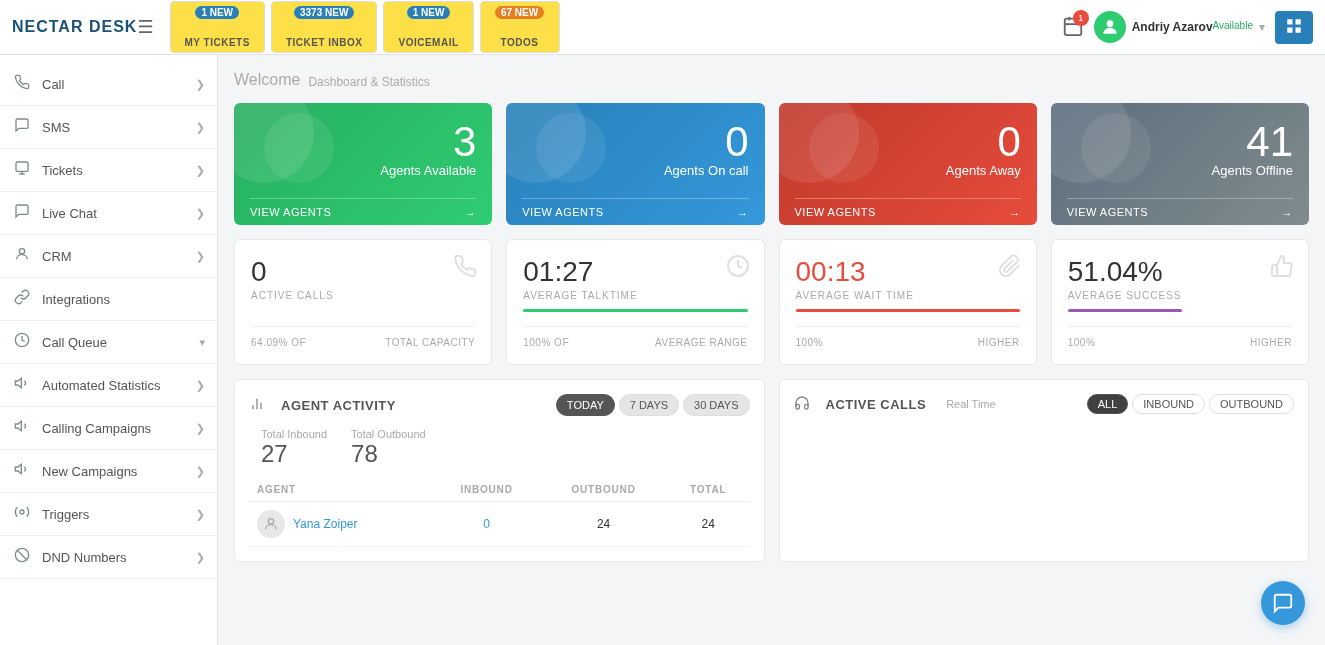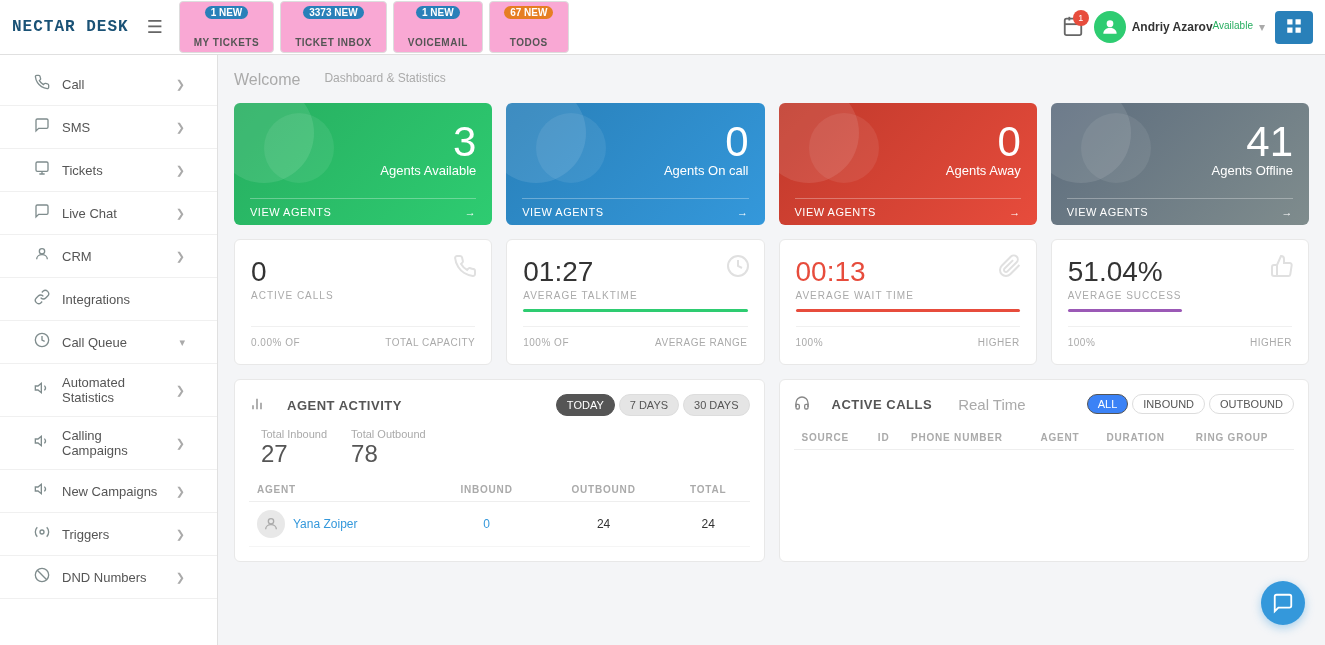--- a/index.html
+++ b/index.html
@@ -4,27 +4,27 @@
   <style>
     * { box-sizing: border-box; margin: 0; padding: 0; }
     body { font-family: 'Segoe UI', Arial, sans-serif; background: #f4f5f7; font-size: 13px; color: #333; }
 
     
     .header {
       display: flex; align-items: center;
       background: #fff; height: 55px; padding: 0 12px;
       border-bottom: 1px solid #e0e0e0; position: fixed; top: 0; left: 0; right: 0; z-index: 100;
     }
-    .header-logo { color: #1a5276; font-weight: 700; font-size: 16px; letter-spacing: 1px; margin-right: 18px; white-space: nowrap; font-family: Liberation Mono, monospace; }
+    .header-logo { color: #1a5276; font-weight: 700; font-size: 16px; letter-spacing: 1px; white-space: nowrap; }
     .header-hamburger { margin-right: 16px; cursor: pointer; color: #666; font-size: 18px; }
     .header-tabs { display: flex; gap: 6px; flex: 1; }
     .header-tab {
       display: flex; flex-direction: column; align-items: center; justify-content: center;
       padding: 4px 14px; border: 1px solid #ddd; border-radius: 4px; cursor: pointer;
-      background: #f9a8d4; min-width: 80px; position: relative; gap: 16px;
+      background: #fde047; min-width: 80px; position: relative; gap: 16px;
     }
     .header-tab .badge {
       font-size: 10px; font-weight: 700; padding: 1px 6px; border-radius: 10px;
       margin-bottom: 2px;
     }
     .badge-blue { background: #2980b9; color: #fff; }
     .badge-orange { background: #e67e22; color: #fff; }
     .header-tab-label { font-size: 10px; font-weight: 600; color: #555; letter-spacing: 0.5px; }
     .header-right { display: flex; align-items: center; gap: 10px; }
     .header-calendar { position: relative; cursor: pointer; }
@@ -43,31 +43,31 @@
     
     .app-body { display: flex; margin-top: 55px; height: calc(100vh - 55px); }
 
     
     .sidebar {
       width: 218px; min-width: 218px; background: #fff;
       border-right: 1px solid #e0e0e0; overflow-y: auto; padding-top: 8px;
     }
     .sidebar-item {
       display: flex; align-items: center; gap: 10px;
-      padding: 11px 32px; cursor: pointer; color: #555;
+      padding: 11px 12px; cursor: pointer; color: #555;
       border-bottom: 1px solid #f0f0f0; position: relative;
     }
     .sidebar-item .s-icon { font-size: 16px; width: 20px; text-align: center; color: #7f8c8d; }
     .sidebar-item .s-label { font-size: 13px; flex: 1; }
     .sidebar-item .s-arrow { font-size: 11px; color: #aaa; }
 
     
     .main-content { flex: 1; overflow-y: auto; padding: 16px; }
 
-    .welcome-bar { display: flex; align-items: flex-start; gap: 24px; margin-bottom: 14px; }
+    .welcome-bar { display: flex; align-items: flex-end; gap: 8px; margin-bottom: 14px; }
     .welcome-text { font-size: 16px; font-weight: 300; color: #aaa; }
     .welcome-sub { font-size: 12px; color: #aaa; }
 
     
     .stat-cards { display: grid; grid-template-columns: repeat(4, 1fr); gap: 14px; margin-bottom: 14px; }
     .stat-card {
       border-radius: 6px; padding: 18px 16px 0 16px; color: #fff; position: relative;
       min-height: 110px; overflow: hidden;
     }
     .stat-card .big-num { font-size: 42px; font-weight: 300; text-align: right; line-height: 1; }
@@ -107,23 +107,23 @@
       font-size: 10px; color: #aaa; letter-spacing: 0.5px;
     }
     .metric-bar { height: 3px; margin: 8px 0 4px; border-radius: 2px; }
     .bar-green { background: #2ecc71; }
     .bar-red { background: #e74c3c; }
     .bar-purple { background: #9b59b6; }
 
     
     .bottom-row { display: grid; grid-template-columns: 1fr 1fr; gap: 14px; }
     .panel { background: #fff; border-radius: 6px; border: 1px solid #e8e8e8; padding: 14px; }
-    .panel-header { display: flex; align-items: center; gap: 22px; margin-bottom: 12px; }
+    .panel-header { display: flex; align-items: center; gap: 16px; margin-bottom: 12px; }
     .panel-title { font-size: 13px; font-weight: 600; color: #555; letter-spacing: 0.5px; text-transform: uppercase; }
-    .panel-subtitle { font-size: 15px; color: #aaa; }
+    .panel-subtitle { font-size: 11px; color: #aaa; }
 
     .tab-group { display: flex; gap: 4px; margin-left: auto; }
     .tab-btn {
       padding: 4px 10px; border-radius: 20px; border: 1px solid #ddd;
       font-size: 11px; cursor: pointer; background: #e5e5e5; color: #555;
     }
     .tab-btn.active { background: #555; color: #fff; border-color: #555; }
 
     .totals-row { display: flex; gap: 24px; margin-bottom: 10px; padding-left: 12px; }
     .totals-item .totals-label { font-size: 11px; color: #aaa; }
@@ -135,21 +135,21 @@
     .agent-table td { padding: 8px 8px; font-size: 12px; border-bottom: 1px solid #f5f5f5; vertical-align: middle; }
     .agent-table td.num { text-align: center; }
     .agent-avatar { width: 28px; height: 28px; border-radius: 50%; background: #e8e8e8; display: inline-flex; align-items: center; justify-content: center; color: #999; font-size: 14px; }
     .agent-name { color: #3498db; cursor: pointer; }
 
     
     .active-calls-table { width: 100%; border-collapse: collapse; }
     .active-calls-table th { font-size: 10px; color: #aaa; letter-spacing: 0.8px; text-align: left; padding: 6px 8px; border-bottom: 1px solid #eee; }
     .filter-tabs { display: flex; gap: 4px; margin-left: auto; }
     .filter-tab { padding: 3px 10px; border-radius: 20px; border: 1px solid #ddd; font-size: 11px; cursor: pointer; background: #fff; color: #555; }
-    .filter-tab.active { background: #3b82f6; color: #fff; border-color: #555; }
+    .filter-tab.active { background: #404040; color: #fff; border-color: #555; }
 
     
     .chat-fab {
       position: fixed; bottom: 20px; right: 20px;
       width: 44px; height: 44px; border-radius: 50%;
       background: #3498db; color: #fff; display: flex; align-items: center; justify-content: center;
       font-size: 20px; cursor: pointer; box-shadow: 0 3px 10px rgba(52,152,219,0.4);
     }
 
     .inbound-val { color: #3498db; }
@@ -396,21 +396,21 @@
       <div class="metric-card">
         <div class="metric-icon">
           <svg width="24" height="24" viewBox="0 0 24 24" fill="none" stroke="#e0e0e0" stroke-width="2">
               <path d="M22 16.92v3a2 2 0 0 1-2.18 2A19.79 19.79 0 0 1 11.27 19a19.45 19.45 0 0 1-6-6A19.79 19.79 0 0 1 2.12 4.18 2 2 0 0 1 4.11 2h3a2 2 0 0 1 2 1.72c.127.96.361 1.903.7 2.81a2 2 0 0 1-.45 2.11L8.09 9.91a16 16 0 0 0 6 6l1.27-1.27a2 2 0 0 1 2.11-.45c.907.339 1.85.573 2.81.7A2 2 0 0 1 22 16.92z"></path>
             </svg>
         </div>
         <div class="metric-val">0</div>
         <div class="metric-label">ACTIVE CALLS</div>
         <div class="metric-bar bar-green" style="width:0%"></div>
         <div class="metric-footer">
-          <span>0.00% OF</span>
+          <span>64.09% OF</span>
           <span>TOTAL CAPACITY</span>
         </div>
       </div>
 
       <div class="metric-card">
         <div class="metric-icon">
           <svg width="24" height="24" viewBox="0 0 24 24" fill="none" stroke="#e0e0e0" stroke-width="2">
               <circle cx="12" cy="12" r="10"></circle>
               <polyline points="12 6 12 12 16 14"></polyline>
             </svg>
@@ -526,34 +526,20 @@
               </svg>
           </span>
           <span class="panel-title">ACTIVE CALLS</span>
           <span class="panel-subtitle" style="margin-left:4px;">Real Time</span>
           <div class="filter-tabs">
             <button class="filter-tab active">ALL</button>
             <button class="filter-tab">INBOUND</button>
             <button class="filter-tab">OUTBOUND</button>
           </div>
         </div>
-        <table class="active-calls-table">
-          <thead>
-            <tr>
-              <th>SOURCE</th>
-              <th>ID</th>
-              <th>PHONE NUMBER</th>
-              <th>AGENT</th>
-              <th>DURATION</th>
-              <th>RING GROUP</th>
-            </tr>
-          </thead>
-          <tbody id="active-calls-body">
-          </tbody>
-        </table>
       </div>
 
     </div>
 
   </main>
 </div>
 
 <div class="chat-fab">
   <svg width="22" height="22" viewBox="0 0 24 24" fill="none" stroke="#fff" stroke-width="2">
       <path d="M21 15a2 2 0 0 1-2 2H7l-4 4V5a2 2 0 0 1 2-2h14a2 2 0 0 1 2 2z"></path>

